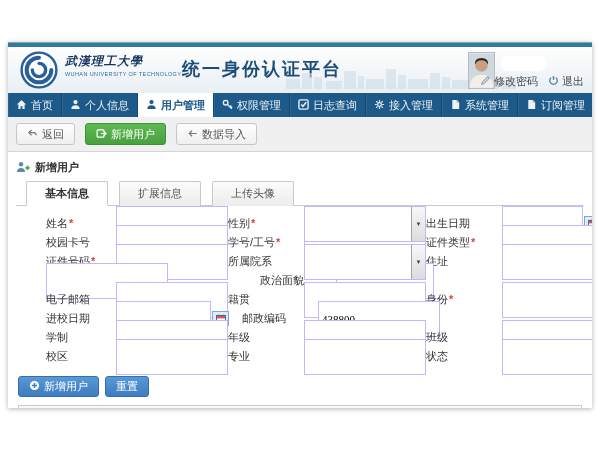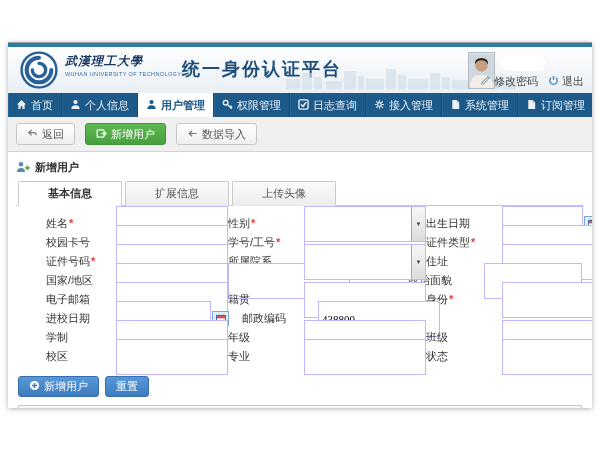--- a/index.html
+++ b/index.html
@@ -40,22 +40,22 @@
   .btn { display:inline-flex; align-items:center; gap:4px; height:22px; padding:0 10px; font-size:11px;
          border-radius:3px; cursor:pointer; white-space:nowrap; }
   .btn.plain { background:linear-gradient(#fff,#efefef); border:1px solid #c6c6c6; color:#555; }
   .btn.green { background:linear-gradient(#5eb953,#48a03f); border:1px solid #3f9238; color:#fff; }
   .btn.blue  { background:linear-gradient(#5899d6,#3c7cc0); border:1px solid #366fb0; color:#fff; height:21px; }
 
   .panel { background:#fff; border-top:1px solid #d4d4d4; padding:4px 8px 0; height:calc(100% - 34px); }
   .ptitle2 { display:flex; align-items:center; gap:5px; font-size:11px; font-weight:bold; color:#333; padding:4px 0 6px; }
 
   .tabs { display:flex; gap:3px; border-bottom:1px solid #c9c9c9; padding:0 2px; }
-  .tab { font-size:11px; padding:4px 29px; background:linear-gradient(#fbfbfb,#ececec); border:1px solid #c9c9c9;
-         border-bottom:none; border-radius:2px 2px 0 0; color:#555; margin-bottom:-1px; cursor:pointer; }
+  .tab { font-size:11px; padding:4px 18px; background:linear-gradient(#fbfbfb,#ececec); border:1px solid #c9c9c9;
+         border-bottom:none; border-radius:2px 2px 0 0; color:#555; margin-bottom:-1px; cursor:pointer;margin-left:8px; }
   .tab.active { background:#fff; border-bottom:1px solid #fff; font-weight:bold; color:#333; }
 
   
   .form { padding:9px 2px 2px; }
   .frow { display:flex; margin-bottom:2px;margin-left:28px; }
   .cell { display:flex; align-items:center; height:17px; }
   .cell.c1 { width:196px; } .cell.c2 { width:214px; } .cell.c3 { flex:1; }
   .lbl { font-size:11px; color:#333; flex:none; }
   .c1 .lbl { width:70px; } .c2 .lbl { width:76px; } .c3 .lbl { width:76px; }
   .req { color:#e23c39; font-weight:bold; margin-left:1px; }
@@ -304,24 +304,20 @@
                 <span class="selbtn">▼</span>
               </span>
           </div>
           <div class="cell c3">
             <span class="lbl"><span>住址</span></span>
             <input class="inp" style="">
           </div>
         </div>
 
         <div class="frow">
-          <div class="cell c1">
-            <span class="lbl"><span>国家/地区</span></span>
-            <input class="inp" style="">
-          </div>
           <div class="cell c2">
             <input class="inp" style="">
           </div>
           <div class="cell c3">
             <span class="lbl"><span>政治面貌</span></span>
             <input class="inp" style="">
           </div>
         </div>
 
         <div class="frow">

